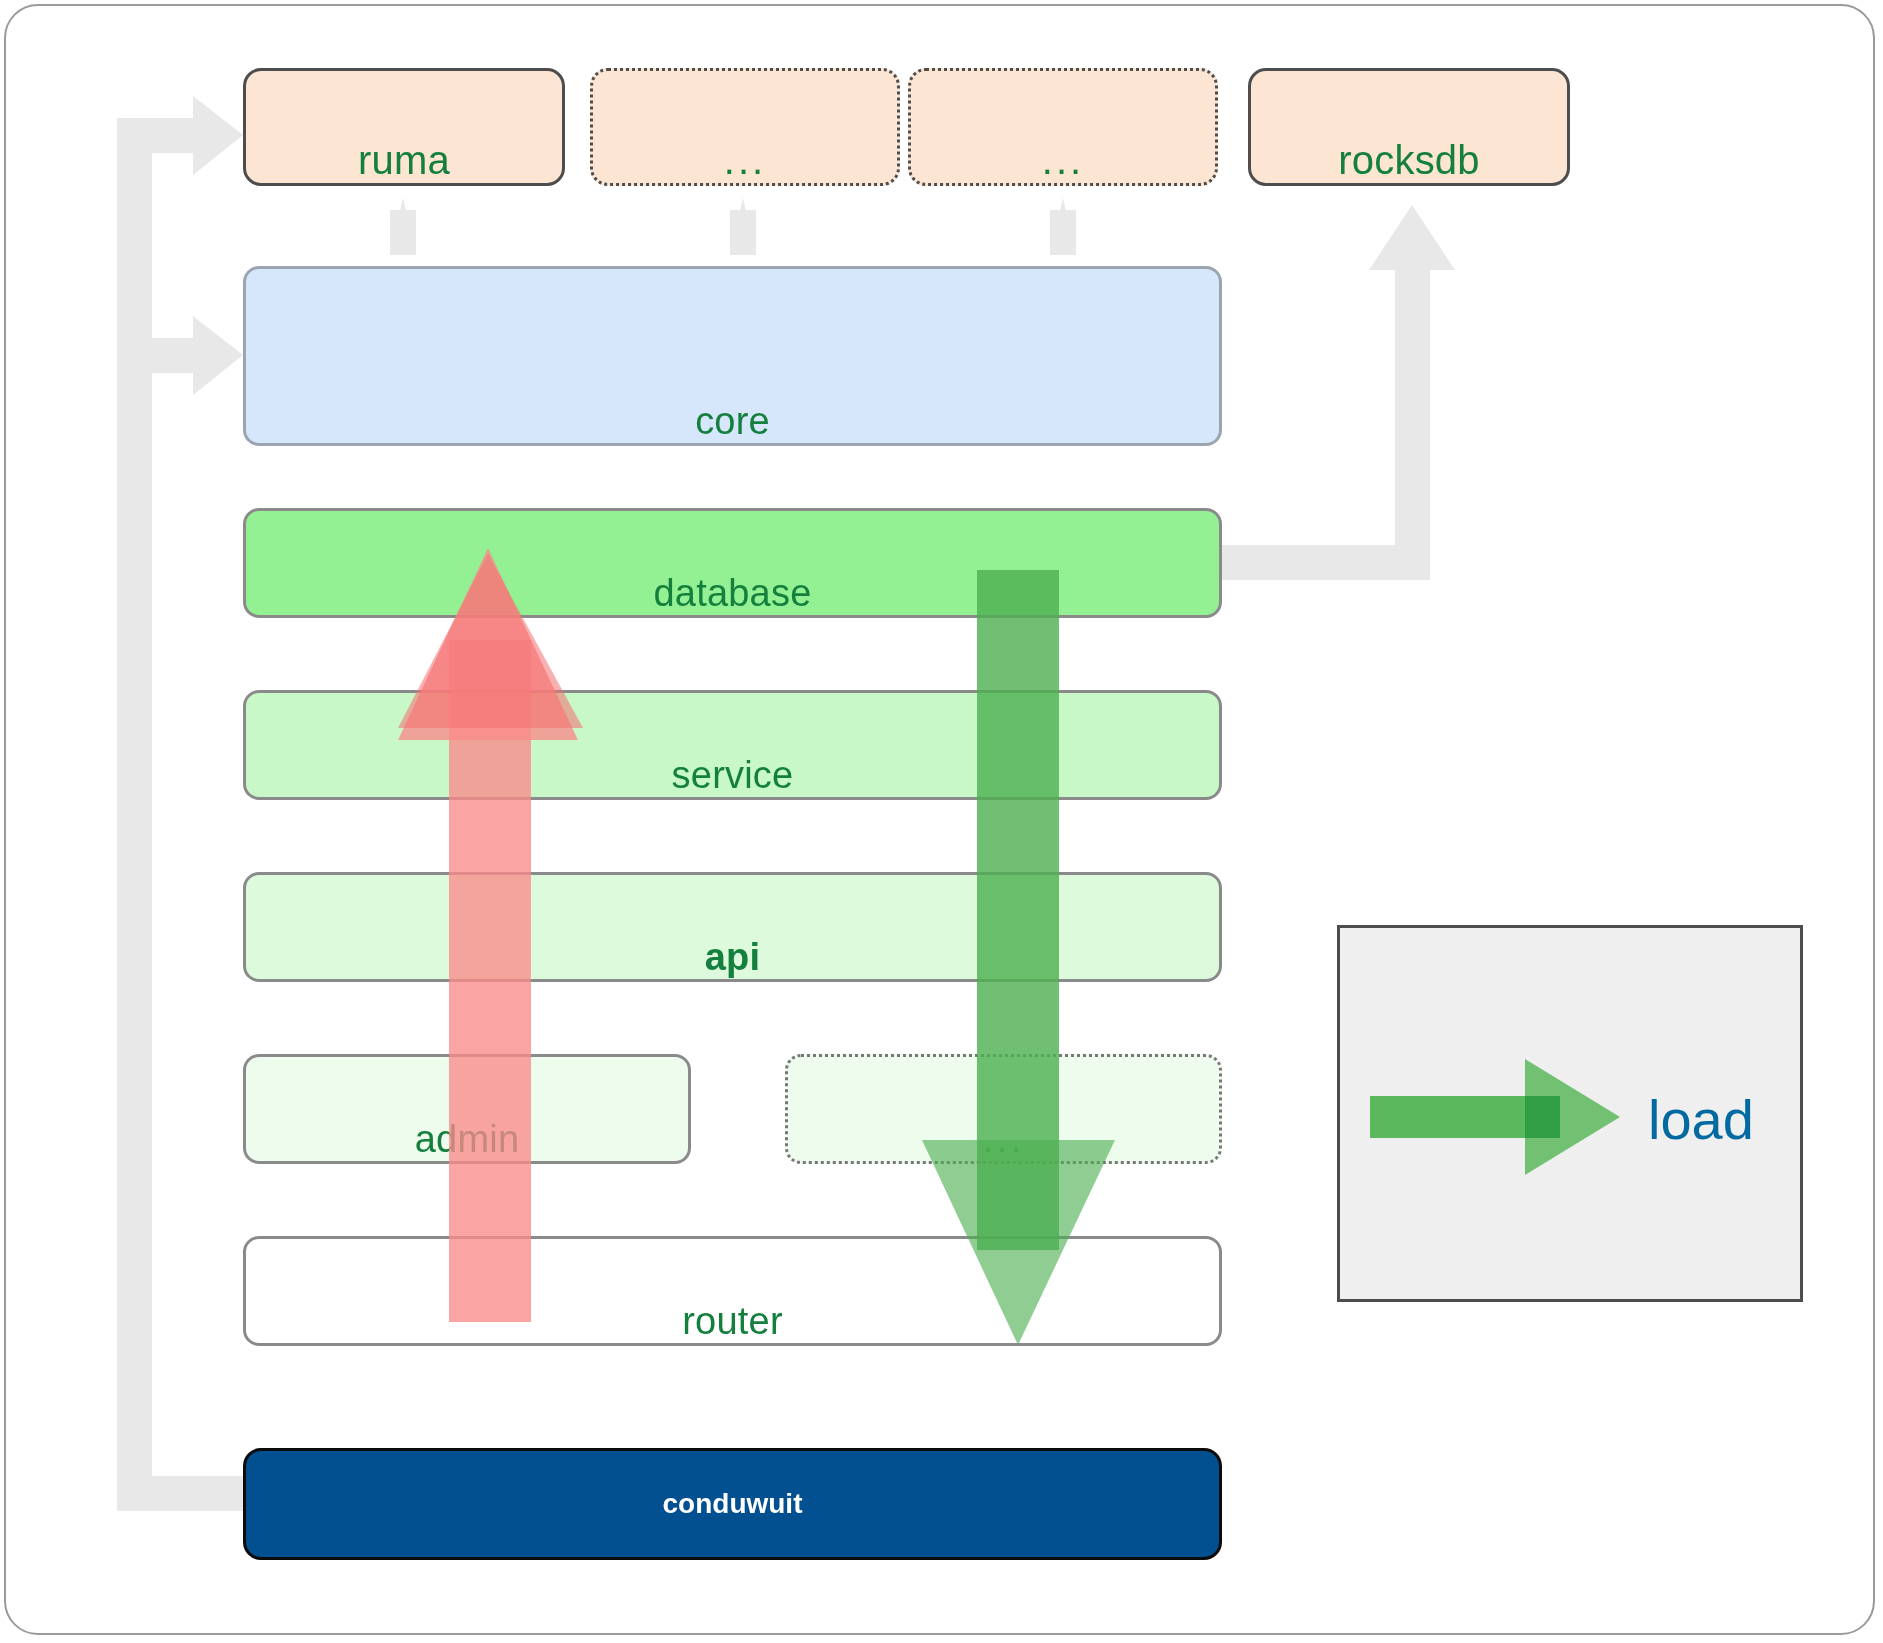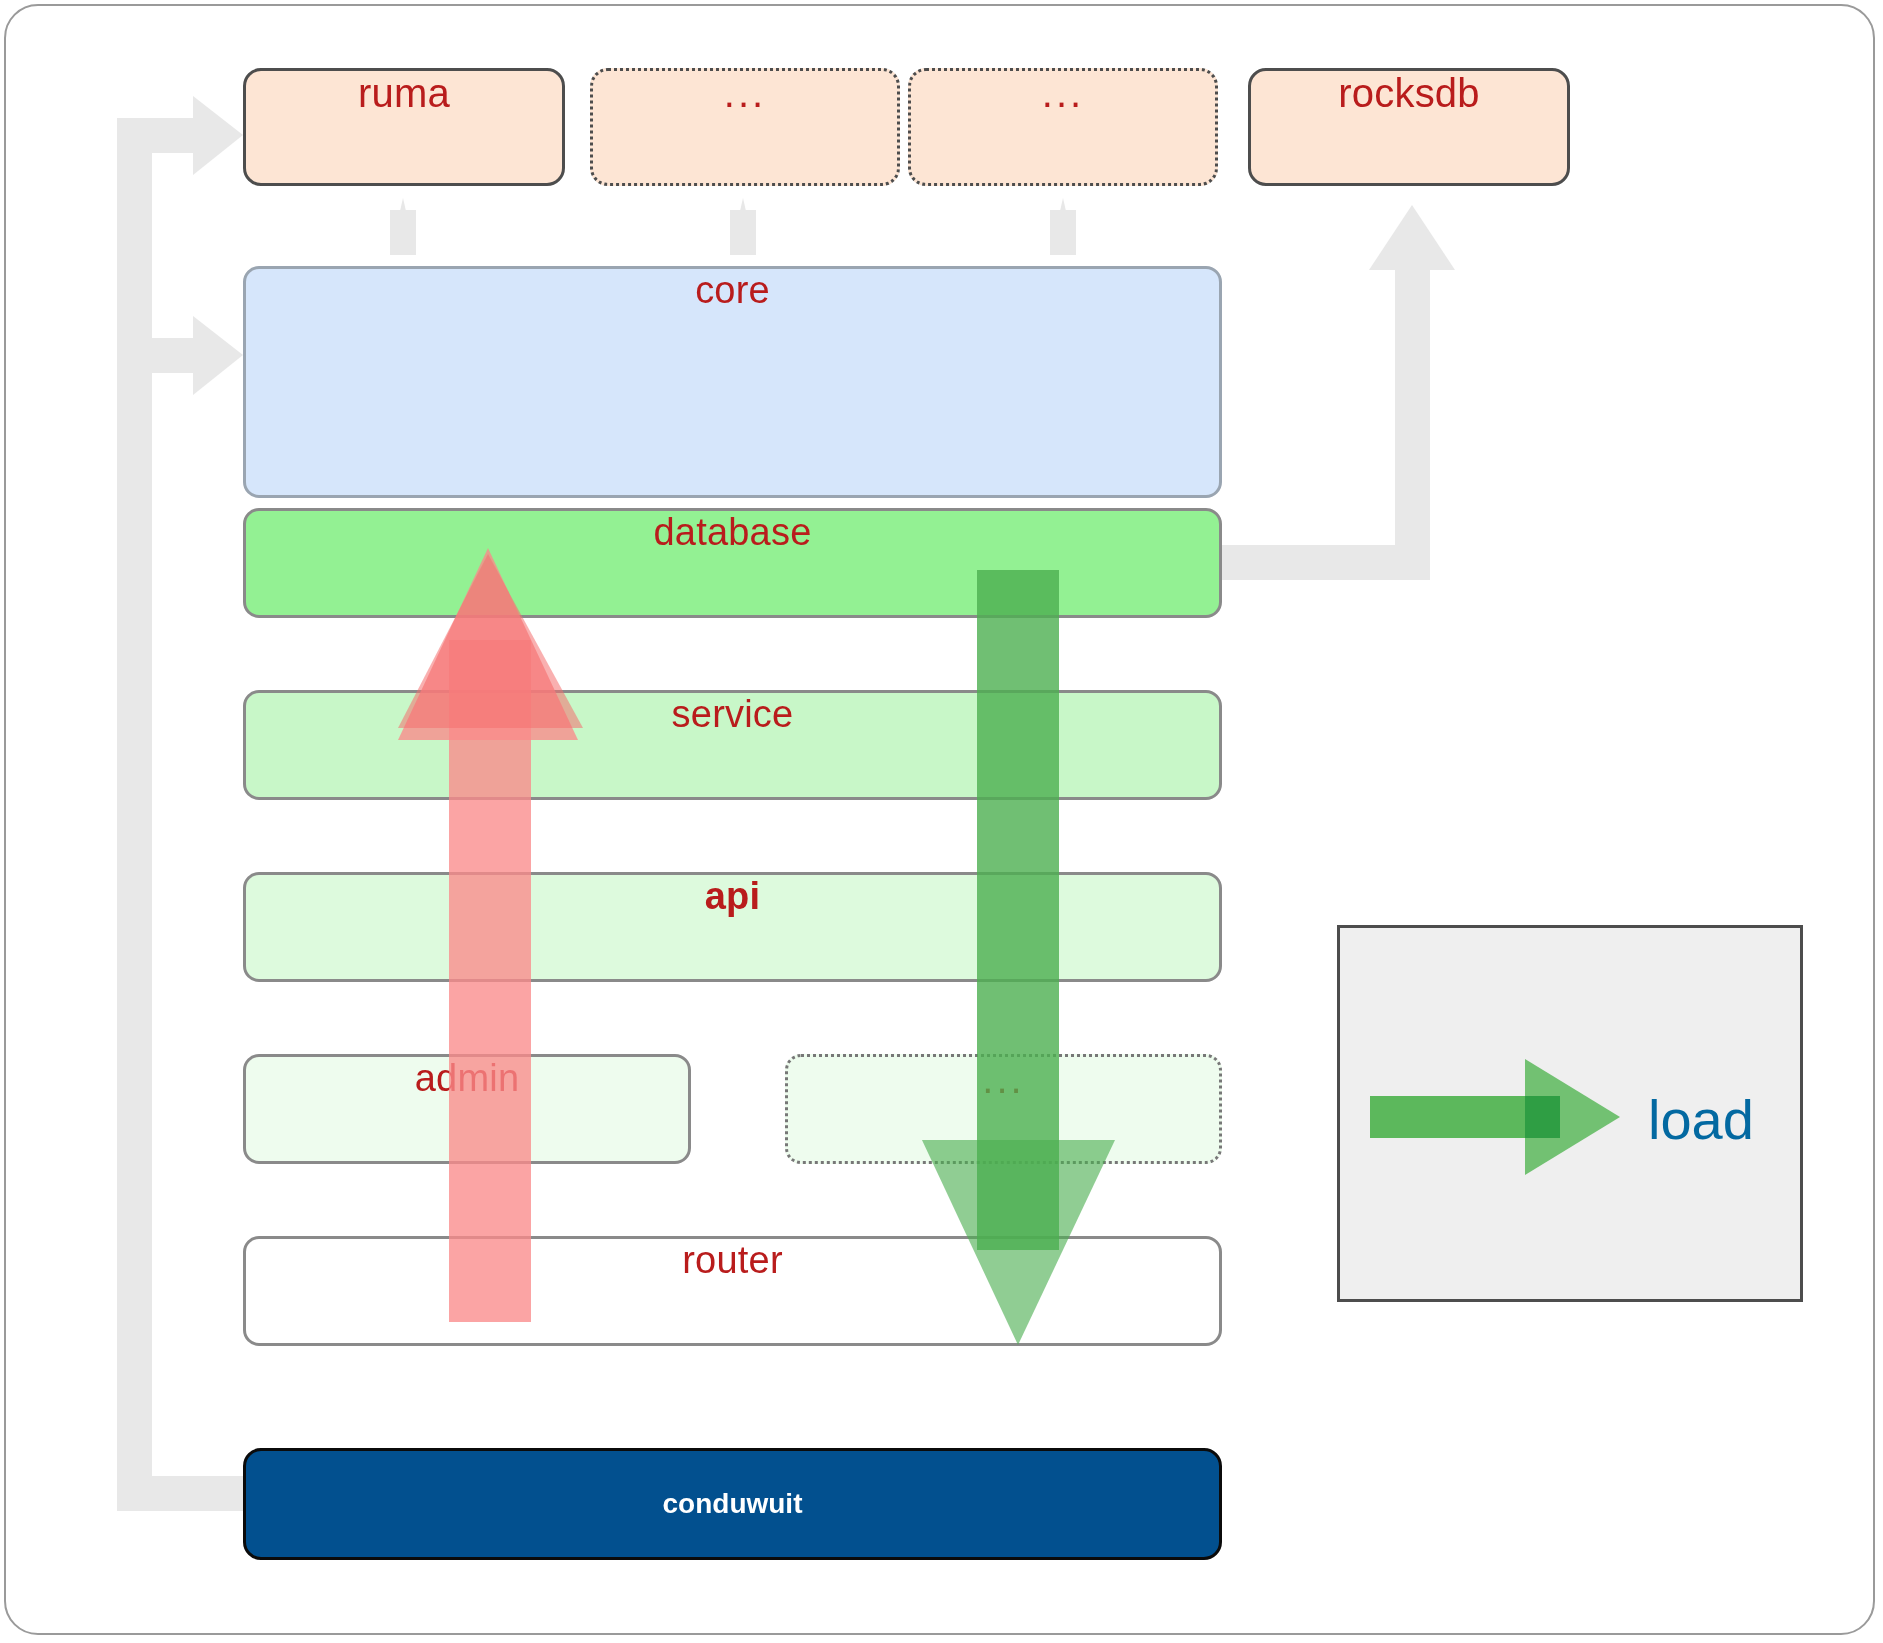--- a/index.html
+++ b/index.html
@@ -25,24 +25,24 @@
     border: 2px solid #9a9a9a;
     border-radius: 34px;
     box-sizing: border-box;
     background: #ffffff;
   }
 
   .node {
     position: absolute;
     box-sizing: border-box;
     display: flex;
-    align-items: flex-start;
+    align-items: flex-end;
     justify-content: center;
     border-radius: 14px;
-    color: #b91c1c;
+    color: #15803d;
     font-size: 38px;
     letter-spacing: 0.2px;
     z-index: 4;
   }
   .node .lbl { pointer-events: none; }
 
   
   .crate {
     background: #fde5d4;
     border: 3px solid #4d4d4d;
@@ -167,21 +167,21 @@
   <div class="node crate dotted" style="left:590px;width:310px;">
     <span class="lbl dots-lbl">...</span>
   </div>
   <div class="node crate dotted" style="left:908px;width:310px;">
     <span class="lbl dots-lbl">...</span>
   </div>
   <div class="node crate" style="left:1248px;width:322px;">
     <span class="lbl">rocksdb</span>
   </div>
 
-  <div class="node band core" style="top:266px;height:232px;">
+  <div class="node band core" style="top:266px;height:180px;">
     <span class="lbl">core</span>
   </div>
   <div class="node band database" style="top:508px;height:110px;">
     <span class="lbl">database</span>
   </div>
   <div class="node band service" style="top:690px;height:110px;">
     <span class="lbl">service</span>
   </div>
   <div class="node band api" style="top:872px;height:110px;font-weight:bold;">
     <span class="lbl">api</span>

